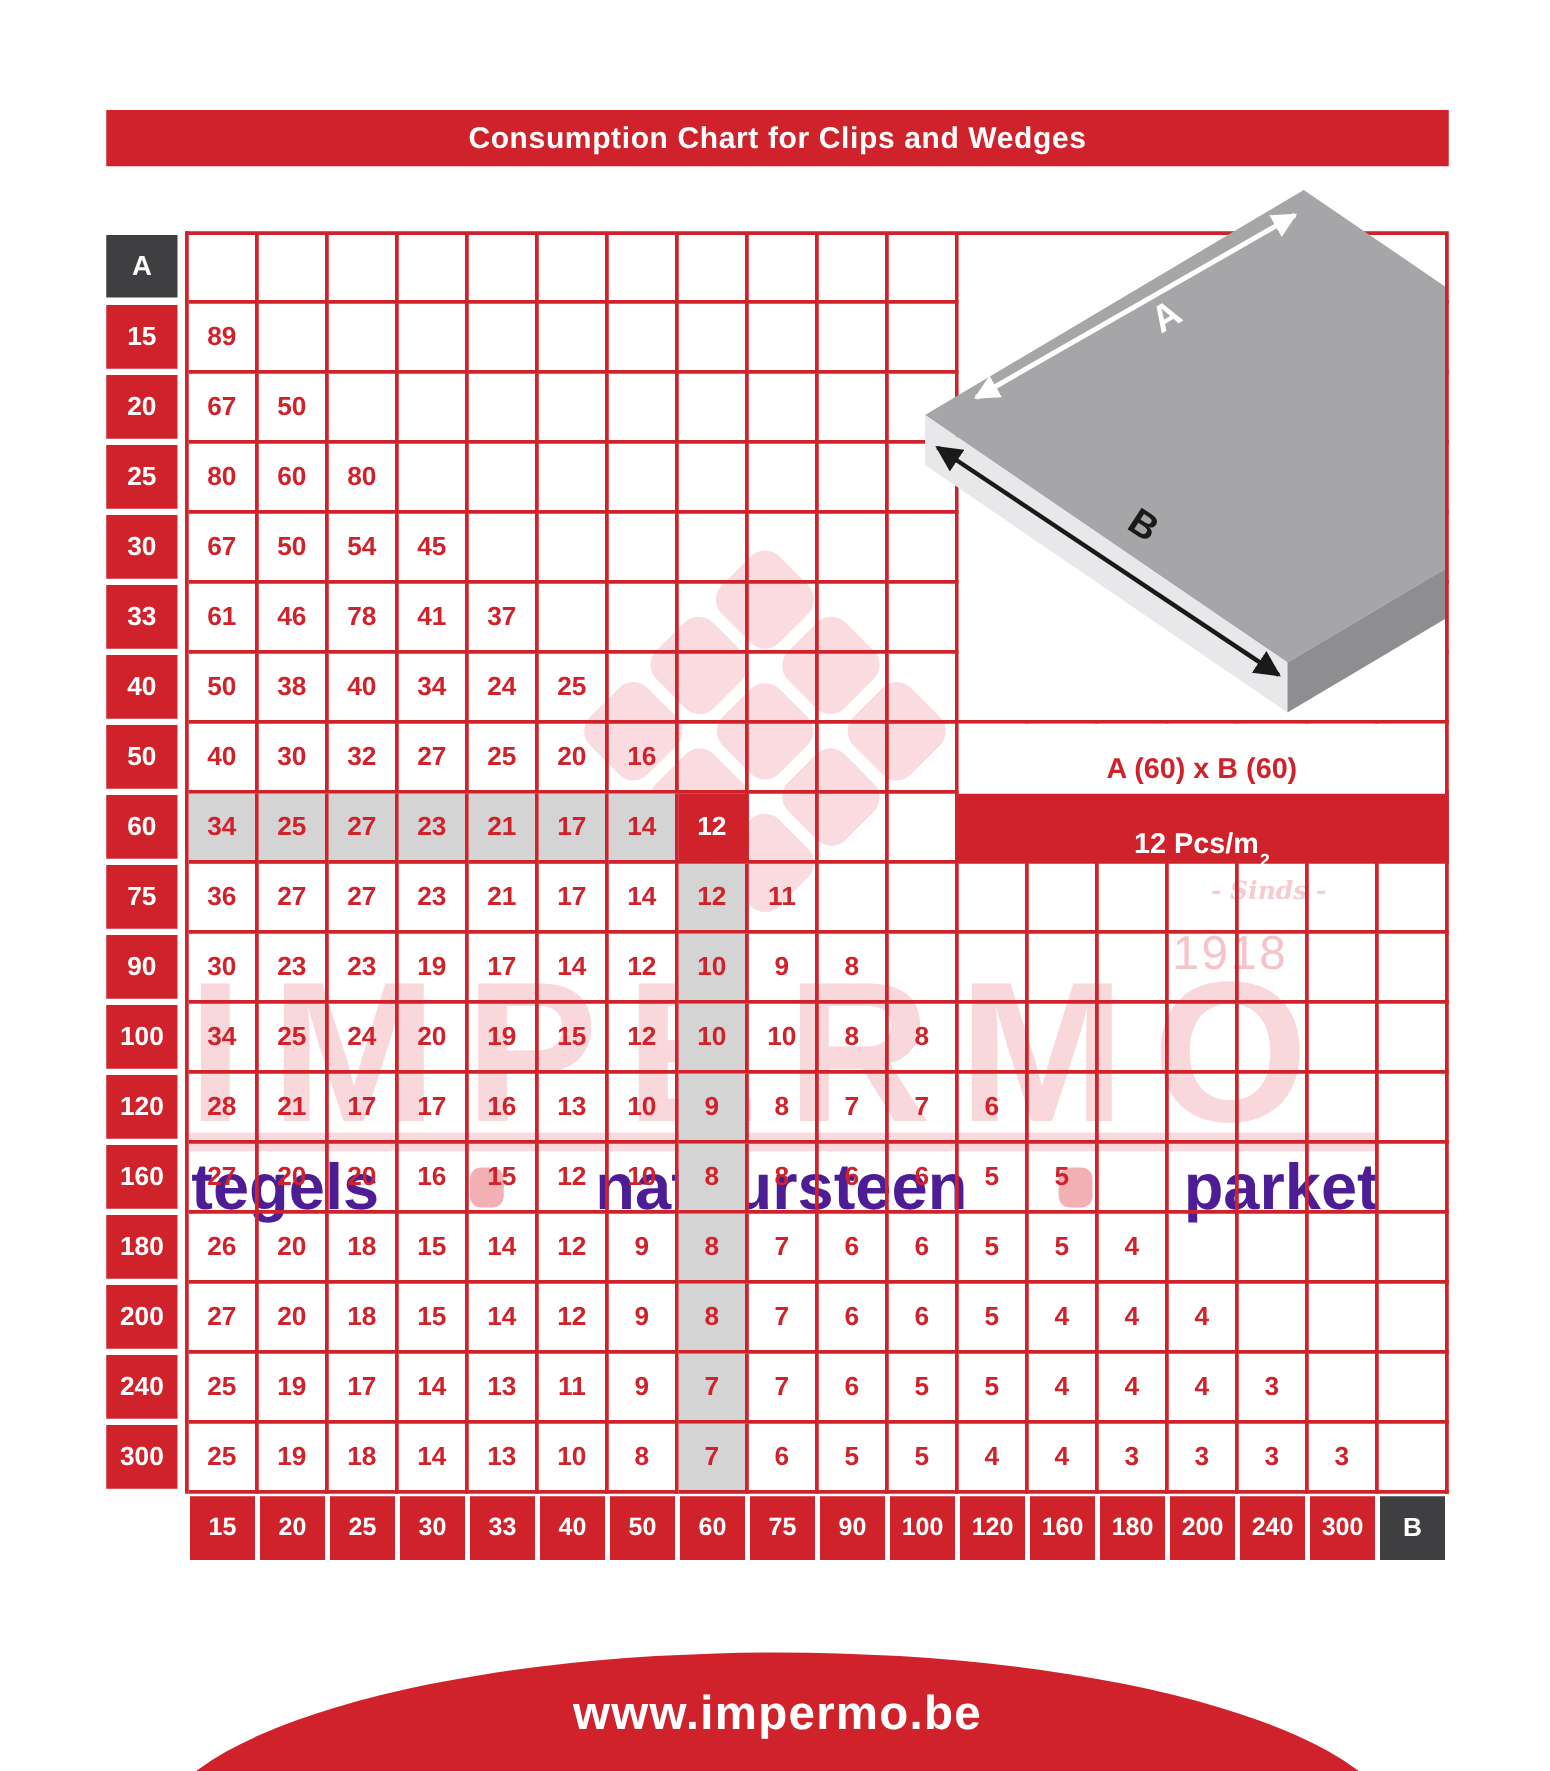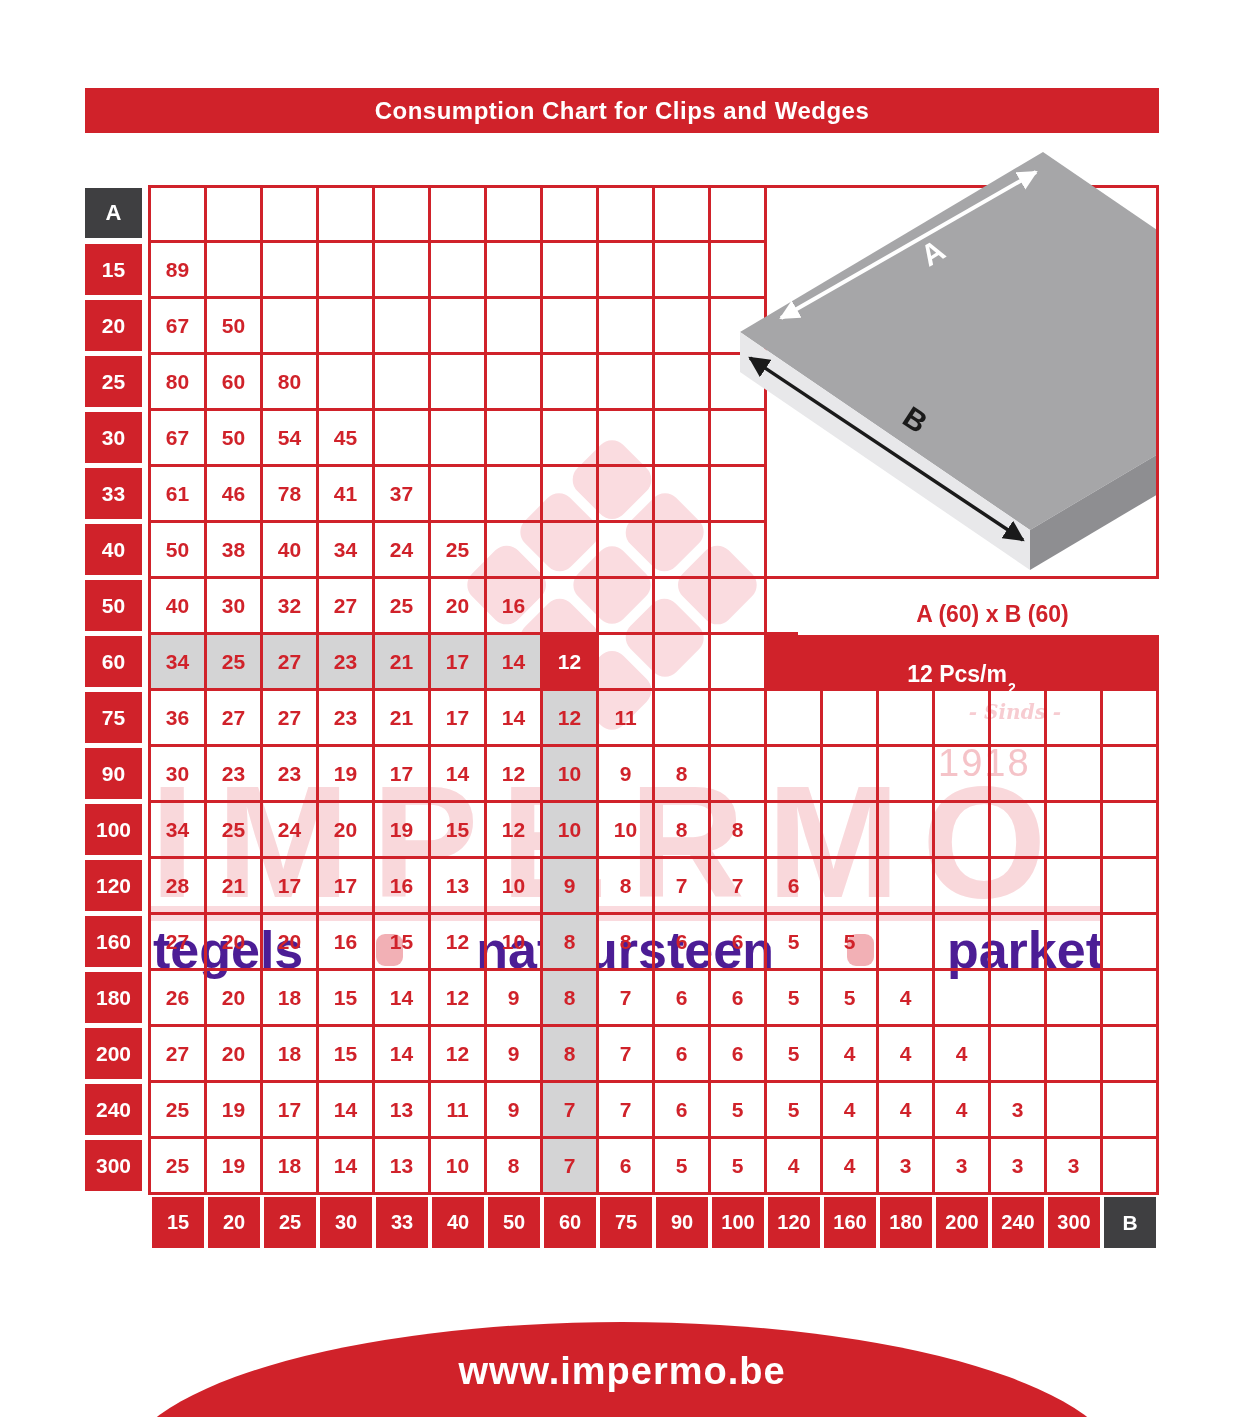--- a/index.html
+++ b/index.html
@@ -47,21 +47,21 @@
         justify-content:center;font-weight:bold;color:#ffffff;}
   .corner-a{left:85px;top:188px;width:57px;height:50px;background:var(--dark);font-size:22px;}
   .row-label{left:85px;width:57px;height:51px;background:var(--red);font-size:21px;}
   .col-label{top:1197px;width:52px;height:51px;background:var(--red);font-size:20px;}
   .corner-b{left:1104px;top:1197px;width:52px;height:51px;background:var(--dark);font-size:21px;}
 
   
   .white-block{position:absolute;left:767px;top:188px;width:389px;height:388px;background:#ffffff;}
   .size-callout{position:absolute;left:767px;top:579px;width:389px;height:71px;background:#ffffff;
                 display:flex;align-items:center;justify-content:center;
-                color:var(--red);font-size:23px;font-weight:bold;margin-left:31px;}
+                color:var(--red);font-size:23px;font-weight:bold;}
   .rate-banner{position:absolute;left:764px;top:635px;width:395px;height:53px;background:var(--red);
                display:flex;align-items:flex-end;justify-content:center;
                color:#ffffff;font-size:23px;font-weight:bold;}
   .rate-banner sup{font-size:14px;line-height:0;margin-left:1px;}
 
   
   .tile{position:absolute;left:730px;top:148px;width:426px;height:428px;overflow:hidden;}
   .tile text{font-family:"Liberation Sans",sans-serif;font-weight:bold;font-size:30px;}
 
   

